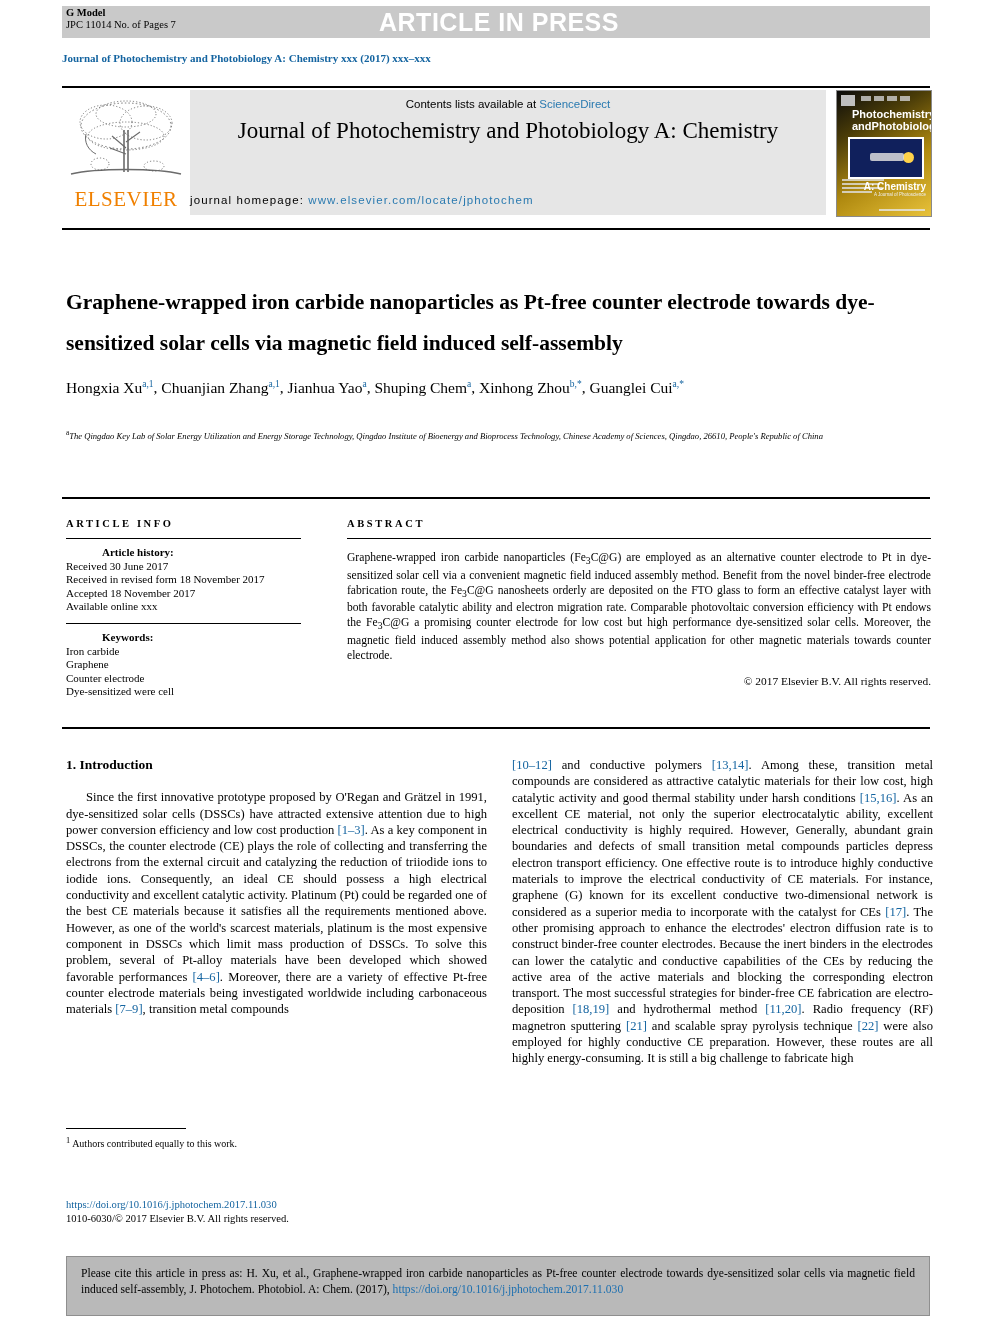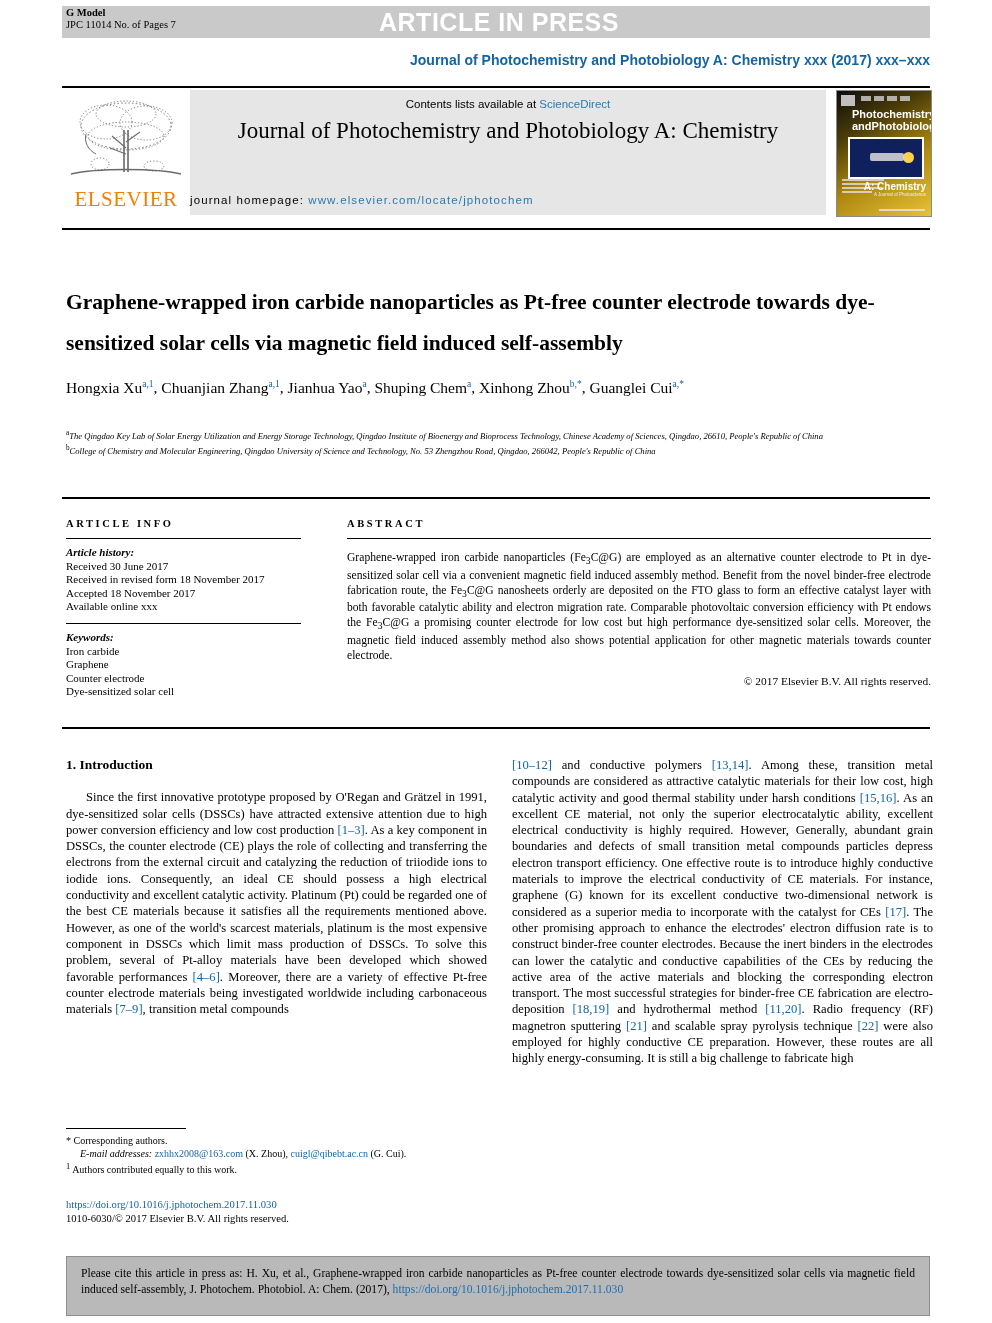--- a/index.html
+++ b/index.html
@@ -40,25 +40,25 @@
     font-size: 10.5px;
     line-height: 12px;
     font-family: "Liberation Serif", serif;
   }
   .gmodel .l1 { font-weight: bold; }
 
   
   .journal-line {
     position: absolute;
     left: 62px; top: 52px; width: 868px;
-    text-align: right;
+    text-align: left;
     color: #1464a0;
     font-weight: bold;
-    font-size: 14px;
-    font-family: Liberation Sans, sans-serif;
+    font-size: 11px;
+    font-family: Liberation Serif, serif;
   }
 
   
   .rule-top {
     position: absolute;
     left: 62px; top: 86px; width: 868px;
     border-top: 2px solid #000;
   }
   .masthead {
     position: absolute;
@@ -199,21 +199,21 @@
     font-size: 10.5px;
     font-weight: bold;
     letter-spacing: 2.6px;
   }
   .info-col {
     position: absolute;
     left: 66px; top: 518px; width: 245px;
   }
   .info-col .hr { border-top: 1.5px solid #000; margin: 9px 0 7px 0; width: 235px;}
   .info-col .block { font-size: 11px; line-height: 13.6px; }
-  .info-col .lab { font-style: italic; font-weight: bold; }
+  .info-col .lab { font-weight: bold; margin-left: 36px; }
   .abs-col {
     position: absolute;
     left: 347px; top: 518px; width: 584px;
   }
   .abs-col .hr { border-top: 1.5px solid #000; margin: 9px 0 12px 0; }
   .abs-body {
     font-size: 11.6px;
     line-height: 14.6px;
     text-align: justify;
   }
@@ -361,21 +361,20 @@
 </div>
 
 <div class="rule-under-mast"></div>
 
 <h1 class="art-title">Graphene-wrapped iron carbide nanoparticles as Pt-free counter electrode towards dye-sensitized solar cells via magnetic field induced self-assembly</h1>
 
 <div class="authors"><span>Hongxia Xu</span><sup>a,1</sup>, <span>Chuanjian Zhang</span><sup>a,1</sup>, <span>Jianhua Yao</span><sup>a</sup>, <span>Shuping Chem</span><sup>a</sup>, <span>Xinhong Zhou</span><sup>b,*</sup>, <span>Guanglei Cui</span><sup>a,*</sup></div>
 
 <div class="affil">
     <div><sup>a</sup>The Qingdao Key Lab of Solar Energy Utilization and Energy Storage Technology, Qingdao Institute of Bioenergy and Bioprocess Technology, Chinese Academy of Sciences, Qingdao, 26610, People's Republic of China</div>
-    <div><sup>b</sup>College of Chemistry and Molecular Engineering, Qingdao University of Science and Technology, No. 53 Zhengzhou Road, Qingdao, 266042, People's Republic of China</div>
   </div>
 
 <div class="rule-info"></div>
 
 <div class="info-col">
   <div class="sec-head">ARTICLE INFO</div>
   <div class="hr"></div>
   <div class="block">
     <div class="lab">Article history:</div>
     <div id="history-items">
@@ -385,21 +384,21 @@
         <div>Available online xxx</div>
       </div>
   </div>
   <div class="hr"></div>
   <div class="block">
     <div class="lab">Keywords:</div>
     <div id="keyword-items">
         <div>Iron carbide</div>
         <div>Graphene</div>
         <div>Counter electrode</div>
-        <div>Dye-sensitized solar cell</div>
+        <div>Dye-sensitized were cell</div>
       </div>
   </div>
 </div>
 
 <div class="abs-col">
   <div class="sec-head">ABSTRACT</div>
   <div class="hr"></div>
   <div class="abs-body" id="abstract-text">Graphene-wrapped iron carbide nanoparticles (<span>Fe<sub>3</sub>C@G</span>) are employed as an alternative counter electrode to Pt in dye-sensitized solar cell via a convenient magnetic field induced assembly method. Benefit from the novel binder-free electrode fabrication route, the <span>Fe<sub>3</sub>C@G</span> nanosheets orderly are deposited on the FTO glass to form an effective catalyst layer with both favorable catalytic ability and electron migration rate. Comparable photovoltaic conversion efficiency with Pt endows the <span>Fe<sub>3</sub>C@G</span> a promising counter electrode for low cost but high performance dye-sensitized solar cells. Moreover, the magnetic field induced assembly method also shows potential application for other magnetic materials towards counter electrode.</div>
   <div class="abs-copy">© 2017 Elsevier B.V. All rights reserved.</div>
 </div>
@@ -411,30 +410,20 @@
   <p id="intro-left">Since the first innovative prototype proposed by O'Regan and Grätzel in 1991, dye-sensitized solar cells (DSSCs) have attracted extensive attention due to high power conversion efficiency and low cost production <span class="ref">[1–3]</span>. As a key component in DSSCs, the counter electrode (CE) plays the role of collecting and transferring the electrons from the external circuit and catalyzing the reduction of triiodide ions to iodide ions. Consequently, an ideal CE should possess a high electrical conductivity and excellent catalytic activity. Platinum (Pt) could be regarded one of the best CE materials because it satisfies all the requirements mentioned above. However, as one of the world's scarcest materials, platinum is the most expensive component in DSSCs which limit mass production of DSSCs. To solve this problem, several of Pt-alloy materials have been developed which showed favorable performances <span class="ref">[4–6]</span>. Moreover, there are a variety of effective Pt-free counter electrode materials being investigated worldwide including carbonaceous materials <span class="ref">[7–9]</span>, transition metal compounds</p>
 </div>
 
 <div class="col col-right">
   <p id="intro-right" style="text-indent:0"><span class="ref">[10–12]</span> and conductive polymers <span class="ref">[13,14]</span>. Among these, transition metal compounds are considered as attractive catalytic materials for their low cost, high catalytic activity and good thermal stability under harsh conditions <span class="ref">[15,16]</span>. As an excellent CE material, not only the superior electrocatalytic ability, excellent electrical conductivity is highly required. However, Generally, abundant grain boundaries and defects of small transition metal compounds particles depress electron transport efficiency. One effective route is to introduce highly conductive materials to improve the electrical conductivity of CE materials. For instance, graphene (G) known for its excellent conductive two-dimensional network is considered as a superior media to incorporate with the catalyst for CEs <span class="ref">[17]</span>. The other promising approach to enhance the electrodes' electron diffusion rate is to construct binder-free counter electrodes. Because the inert binders in the electrodes can lower the catalytic and conductive capabilities of the CEs by reducing the active area of the active materials and blocking the corresponding electron transport. The most successful strategies for binder-free CE fabrication are electro-deposition <span class="ref">[18,19]</span> and hydrothermal method <span class="ref">[11,20]</span>. Radio frequency (RF) magnetron sputtering <span class="ref">[21]</span> and scalable spray pyrolysis technique <span class="ref">[22]</span> were also employed for highly conductive CE preparation. However, these routes are all highly energy-consuming. It is still a big challenge to fabricate high</p>
 </div>
 
 <div class="footnotes">
   <div class="fn-rule"></div>
   <div class="fn">
-    <span class="star">*</span>
-    <span>Corresponding authors.</span>
-    <br>
-    <em>E-mail addresses:</em>
-    <span class="ref">zxhhx2008@163.com</span>
-    <span>(X. Zhou)</span>,
-    <span class="ref">cuigl@qibebt.ac.cn</span>
-    <span>(G. Cui).</span>
-  </div>
-  <div class="fn">
     <sup>1</sup>
     <span>Authors contributed equally to this work.</span>
   </div>
 </div>
 
 <div class="doi-block">
   <div class="doi">https://doi.org/10.1016/j.jphotochem.2017.11.030</div>
   <div>1010-6030/© 2017 Elsevier B.V. All rights reserved.</div>
 </div>
 

